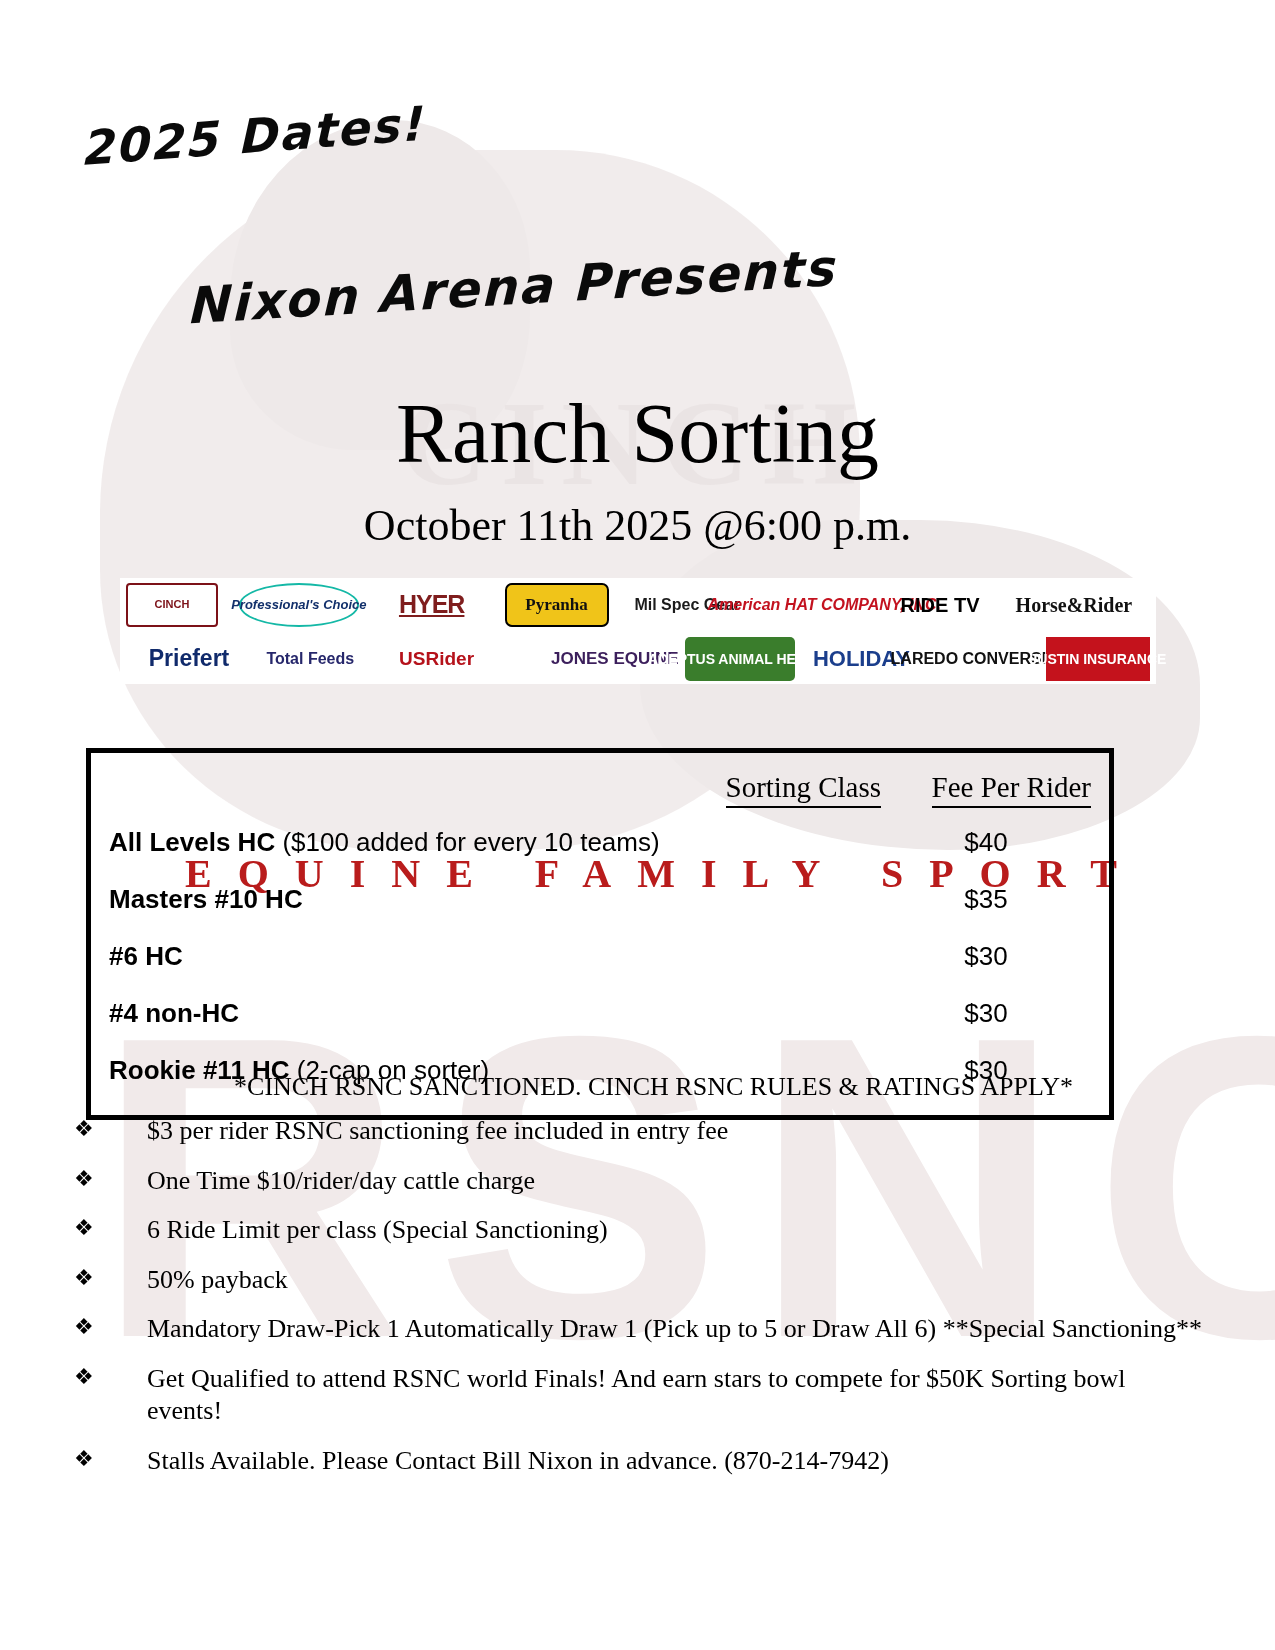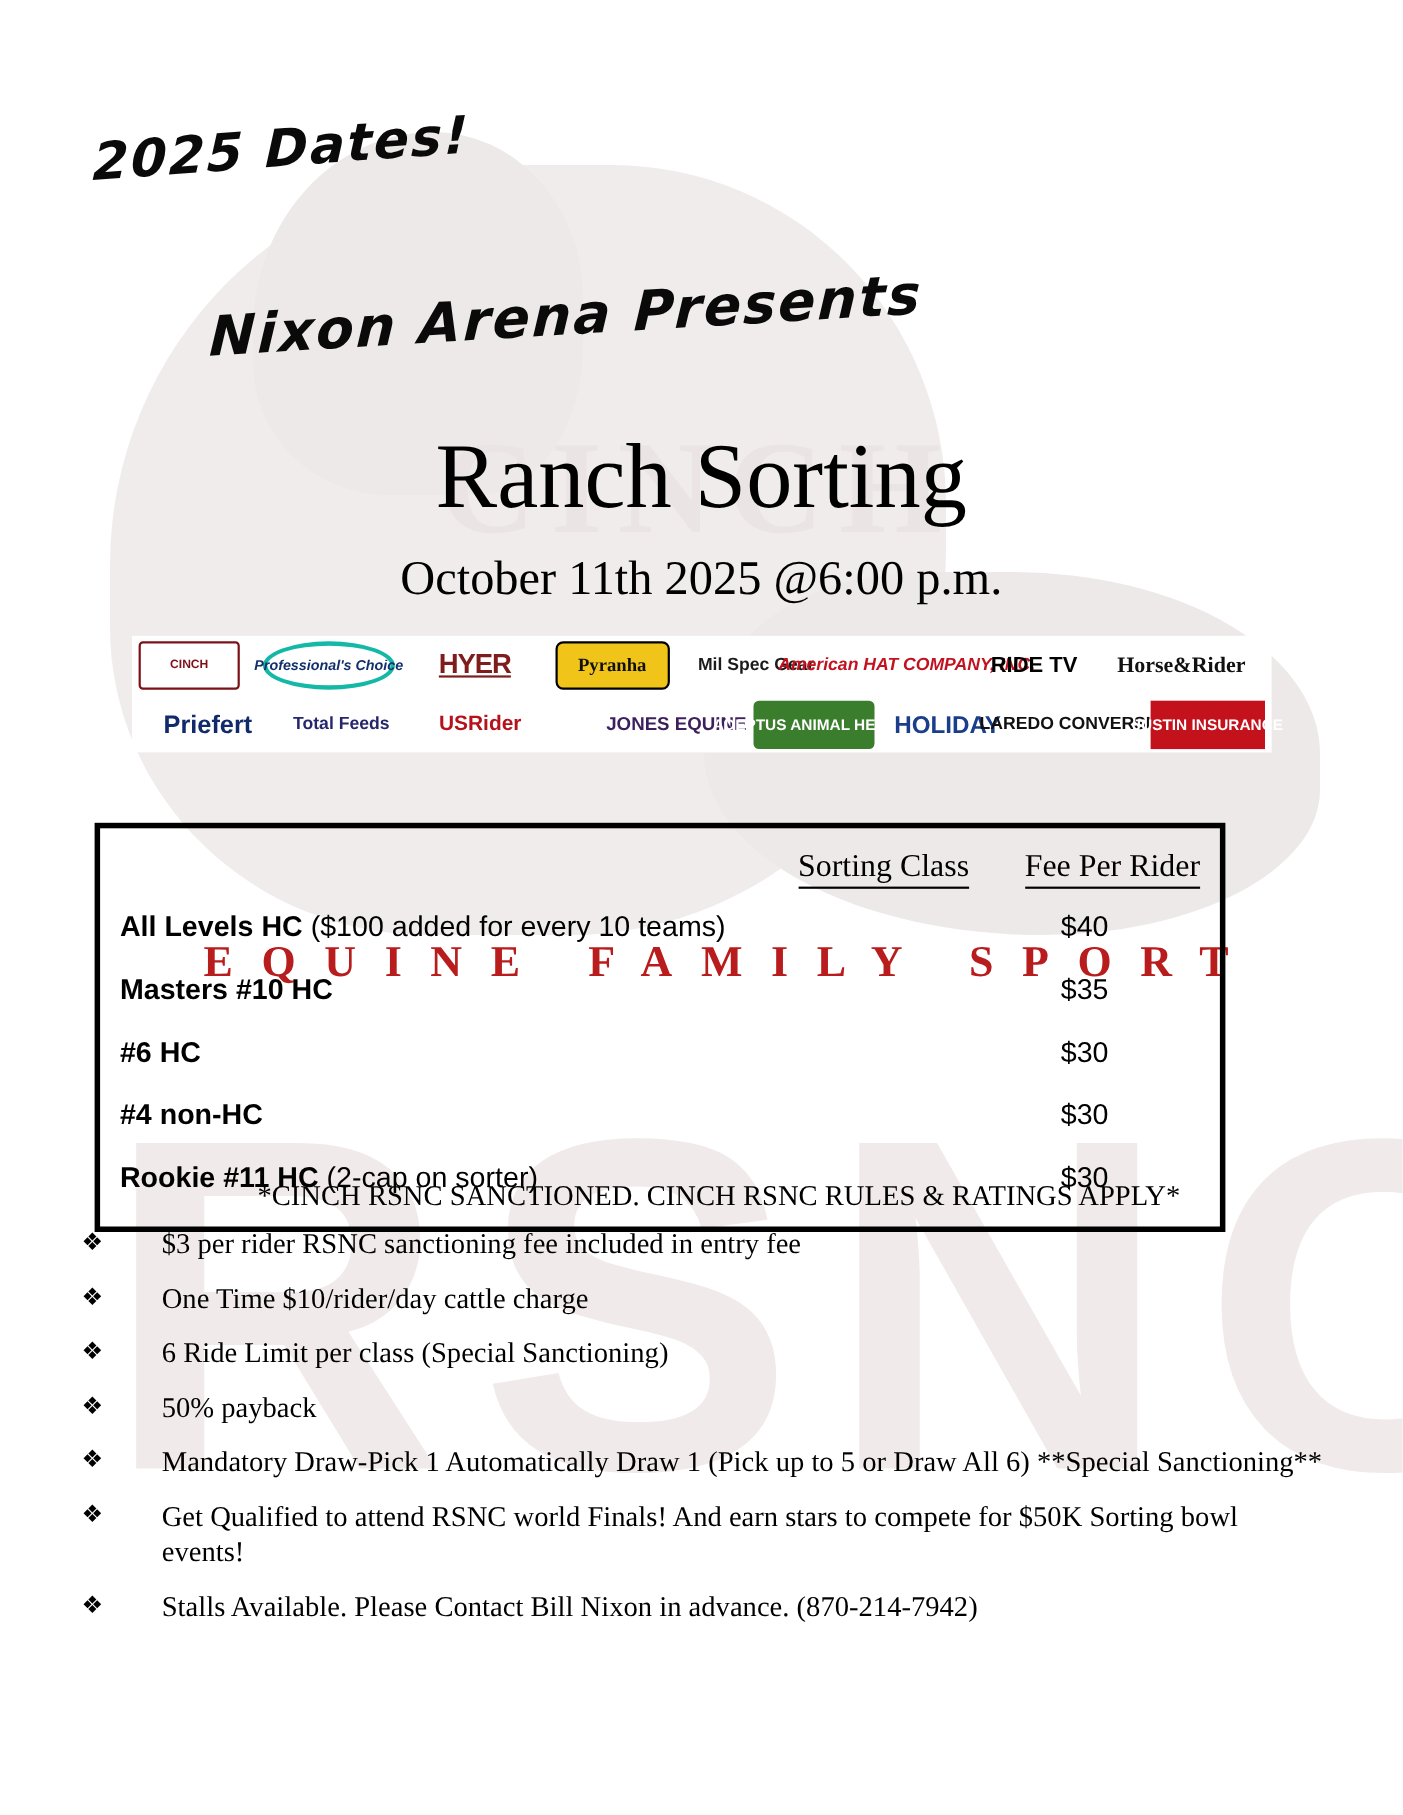--- a/index.html
+++ b/index.html
@@ -169,21 +169,21 @@
     box-sizing: border-box;
     padding: 2px 5px;
     white-space: nowrap;
   }
   .l-cinch {
     width: 92px; color: #7c1118; font-size: 11px;
     border: 2px solid #7c1118; border-radius: 4px;
   }
   .l-pc {
     width: 120px; color: #12306b; font-size: 13px; font-style: italic;
-    border: 4px solid #14b8a6; border-radius: 50%;
+    border: 2px solid #14b8a6; border-radius: 50%;
   }
   .l-hyer { width: 104px; color: #7f1d1d; font-size: 25px; letter-spacing: -1px; text-decoration: underline; }
   .l-pyranha {
     width: 104px; color: #111; background: #f0c419; font-size: 17px;
     border-radius: 7px; border: 2px solid #000; font-family: Liberation Serif, serif;
   }
   .l-milspec { width: 116px; color: #1b1b1b; font-size: 16px; }
   .l-american { width: 116px; color: #c3121f; font-size: 16px; font-style: italic; }
   .l-ridetv { width: 74px; color: #000; font-size: 20px; }
   .l-horserider { width: 152px; color: #111; font-size: 20px; font-family: "Liberation Serif", serif; }

